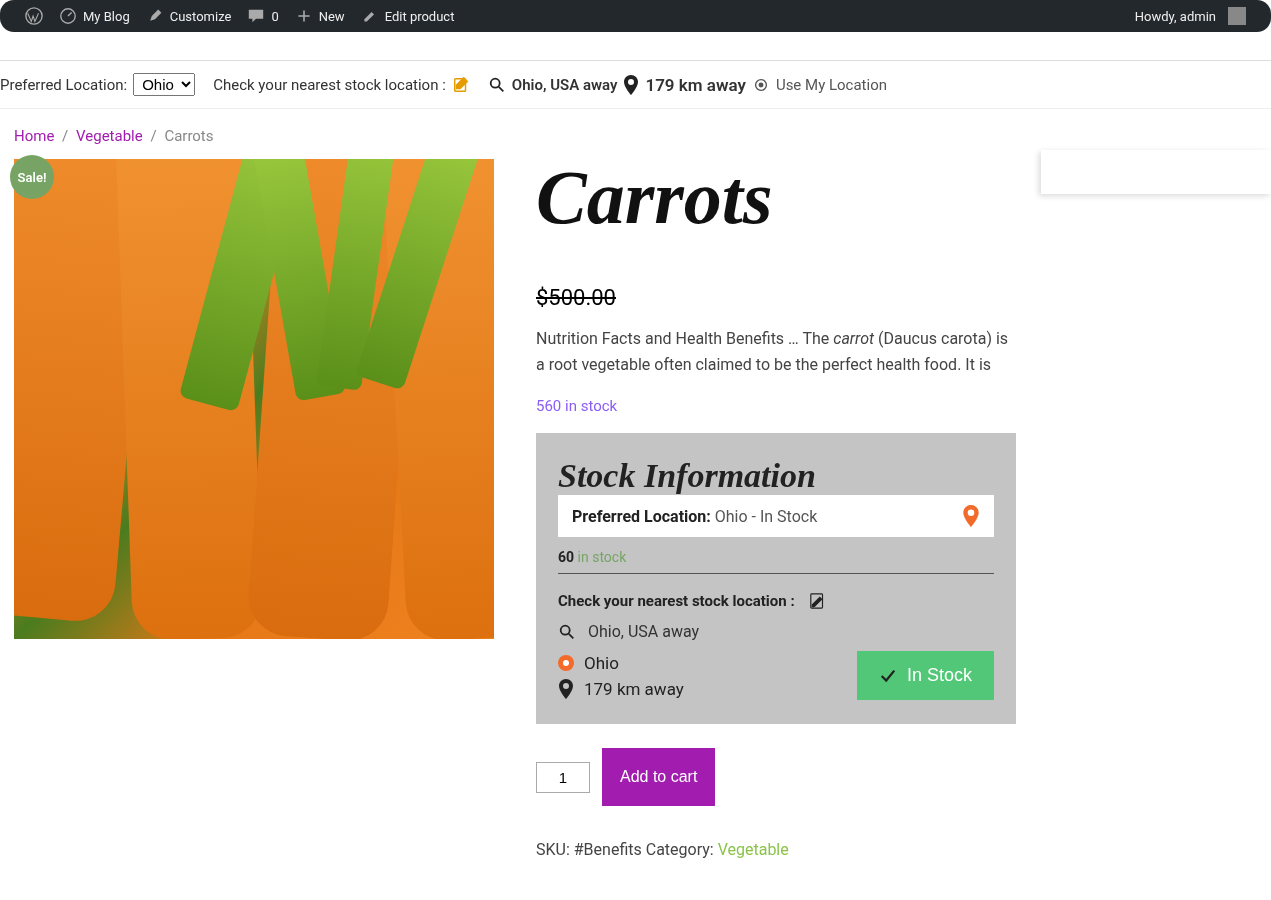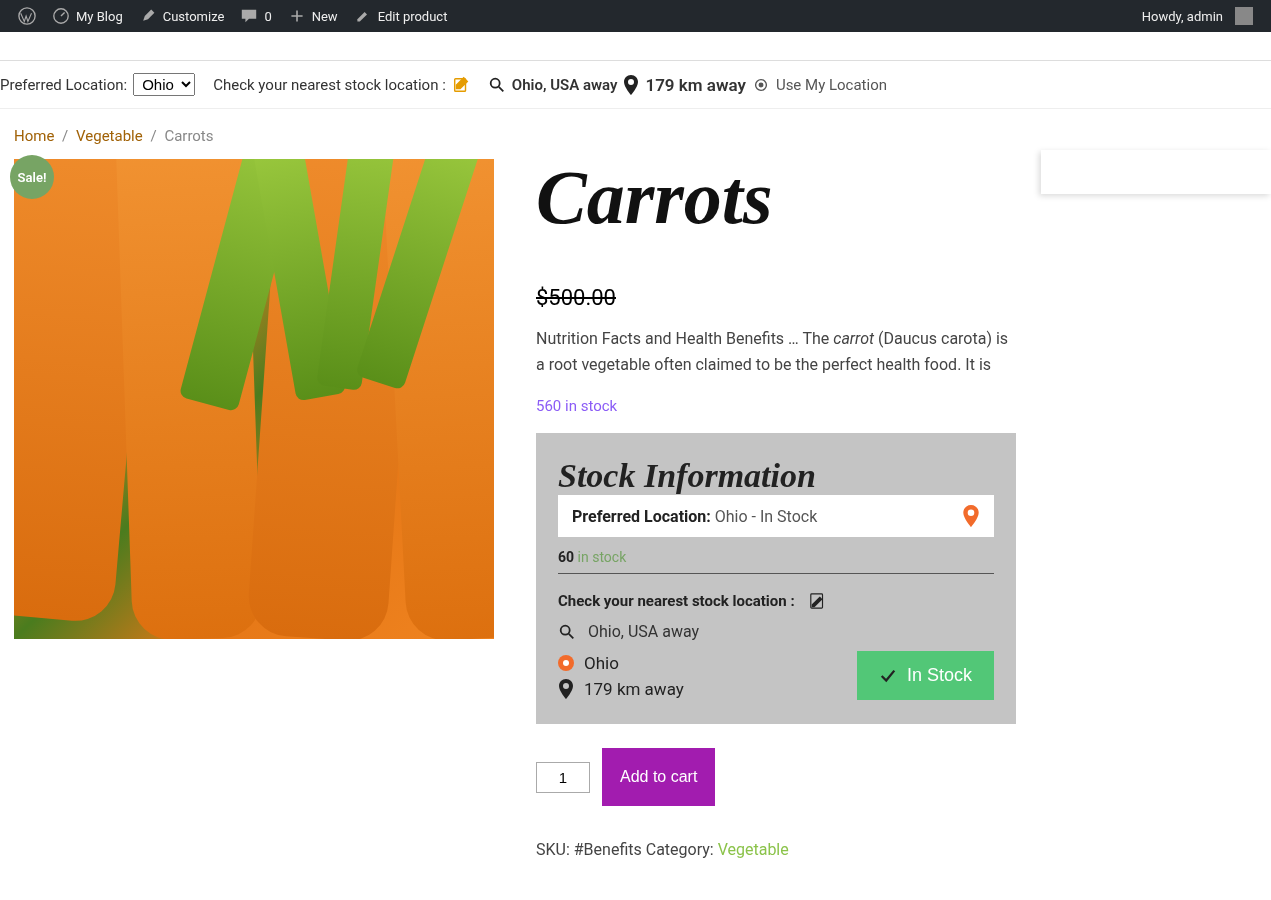--- a/index.html
+++ b/index.html
@@ -1,33 +1,33 @@
 <!DOCTYPE html>
 <html><head>
   <meta charset="utf-8">
   <style>
     * { box-sizing: border-box; margin: 0; padding: 0; }
     body { font-family: -apple-system, BlinkMacSystemFont, "Segoe UI", Roboto, sans-serif; color: #333; background: #fff; }
     
     
-    .admin-bar { background: #23282d; color: #eee; height: 32px; display: flex; align-items: center; justify-content: space-between; padding: 0 10px; font-size: 13px; }
+    .admin-bar { background: #23282d; color: #eee; height: 32px; display: flex; align-items: center; justify-content: space-between; padding: 0 17px; font-size: 13px; border-radius: 14px; }
     .admin-bar-left, .admin-bar-right { display: flex; align-items: center; gap: 0; }
     .admin-bar-item { display: flex; align-items: center; gap: 6px; padding: 0 8px; height: 32px; cursor: pointer; color: #eee; }
     .admin-bar .icon { width: 18px; height: 18px; display: inline-flex; align-items: center; justify-content: center; }
     .avatar-box { width: 18px; height: 18px; background: #888; margin-left: 6px; }
     
     
     .location-strip { border-top: 1px solid #ddd; border-bottom: 1px solid #eee; padding: 12px 0 12px 0; display: flex; align-items: center; gap: 18px; font-size: 15px; color: #333; margin-top: 28px; }
     .location-strip select { font-size: 15px; padding: 1px 4px; }
     .location-strip .edit-icon { color: #e59c00; cursor: pointer; }
     .location-strip .segment { display: flex; align-items: center; gap: 6px; }
     
     
     .breadcrumb { padding: 18px 14px 14px; font-size: 15px; color: #888; }
-    .breadcrumb a { color: #a16207; text-decoration: none; }
+    .breadcrumb a { color: #a21caf; text-decoration: none; }
     .breadcrumb .sep { margin: 0 4px; }
     
     
     .product-wrap { display: flex; gap: 42px; padding: 0 14px; align-items: flex-start; }
     .product-left { position: relative; width: 480px; flex-shrink: 0; border-radius: 24px; }
     .sale-badge { position: absolute; top: -4px; left: -4px; background: #77a464; color: #fff; border-radius: 50%; width: 44px; height: 44px; display: flex; align-items: center; justify-content: center; font-size: 13px; font-weight: 600; z-index: 2; }
     .product-image { width: 480px; height: 480px; background: linear-gradient(135deg, #e67817 0%, #f08420 30%, #4a7c1e 50%, #e67817 70%, #f08420 100%); position: relative; overflow: hidden; }
     
     .carrot { position: absolute; background: #ed7f1a; border-radius: 40px; }
     .carrot.c1 { width: 140px; height: 500px; left: -20px; top: -40px; transform: rotate(5deg); background: linear-gradient(#f08d2d,#d96c0e);}

